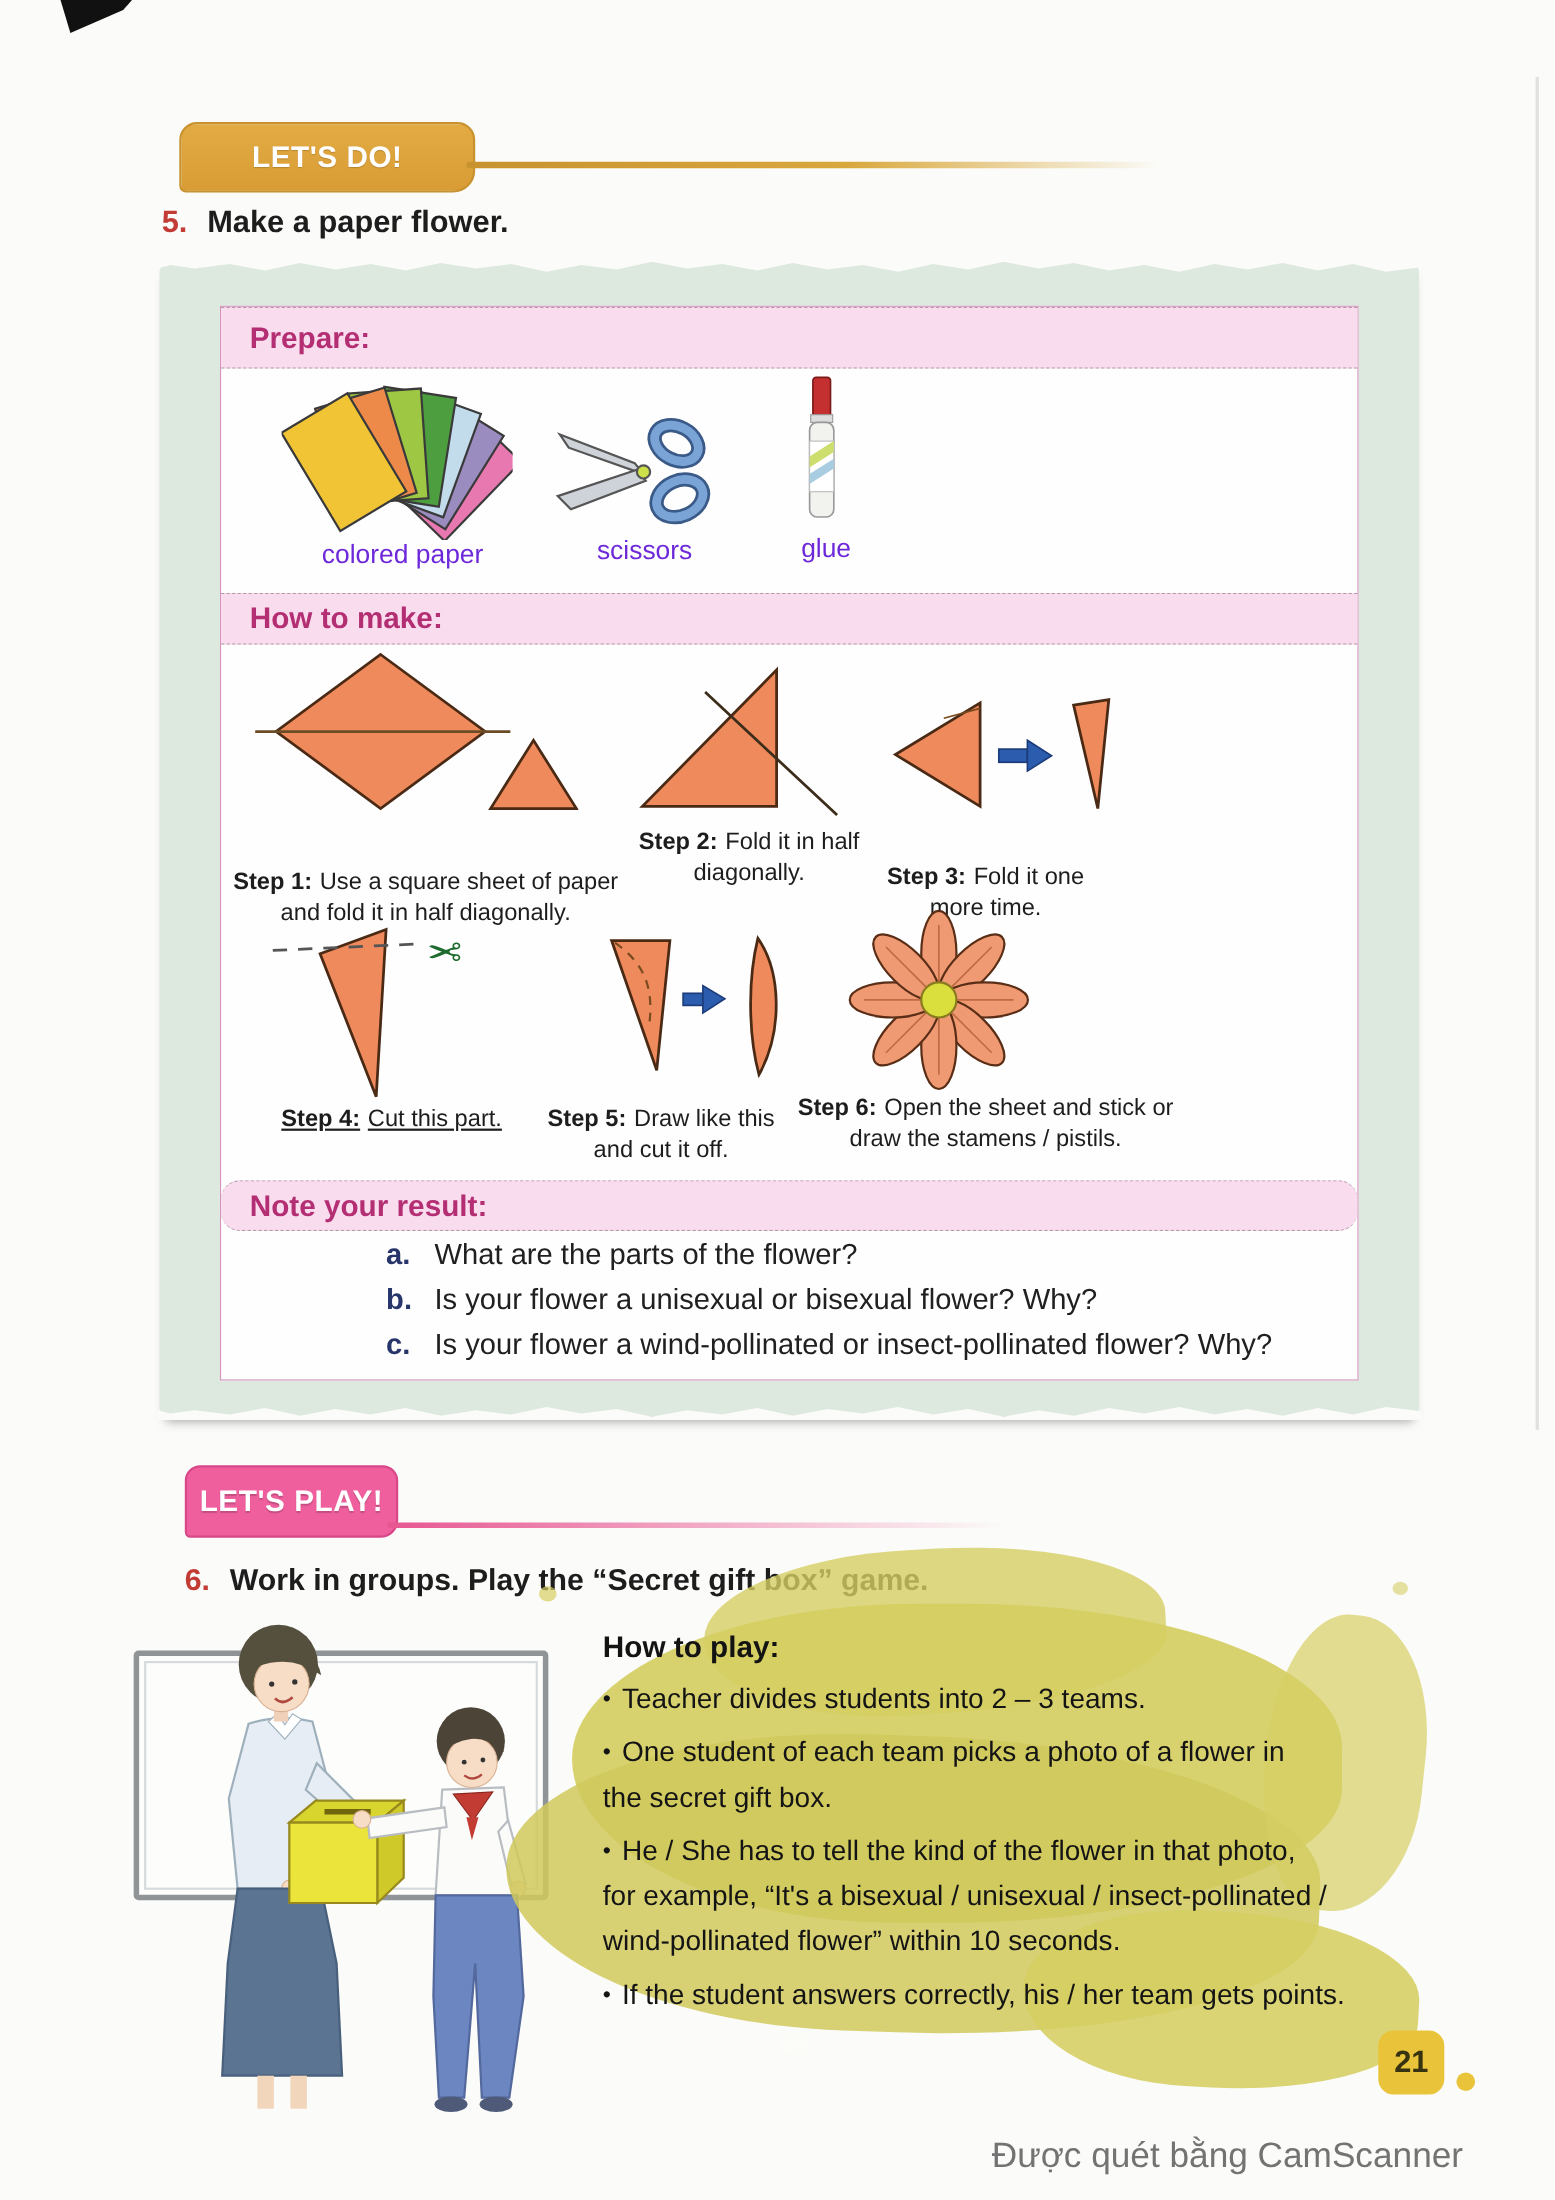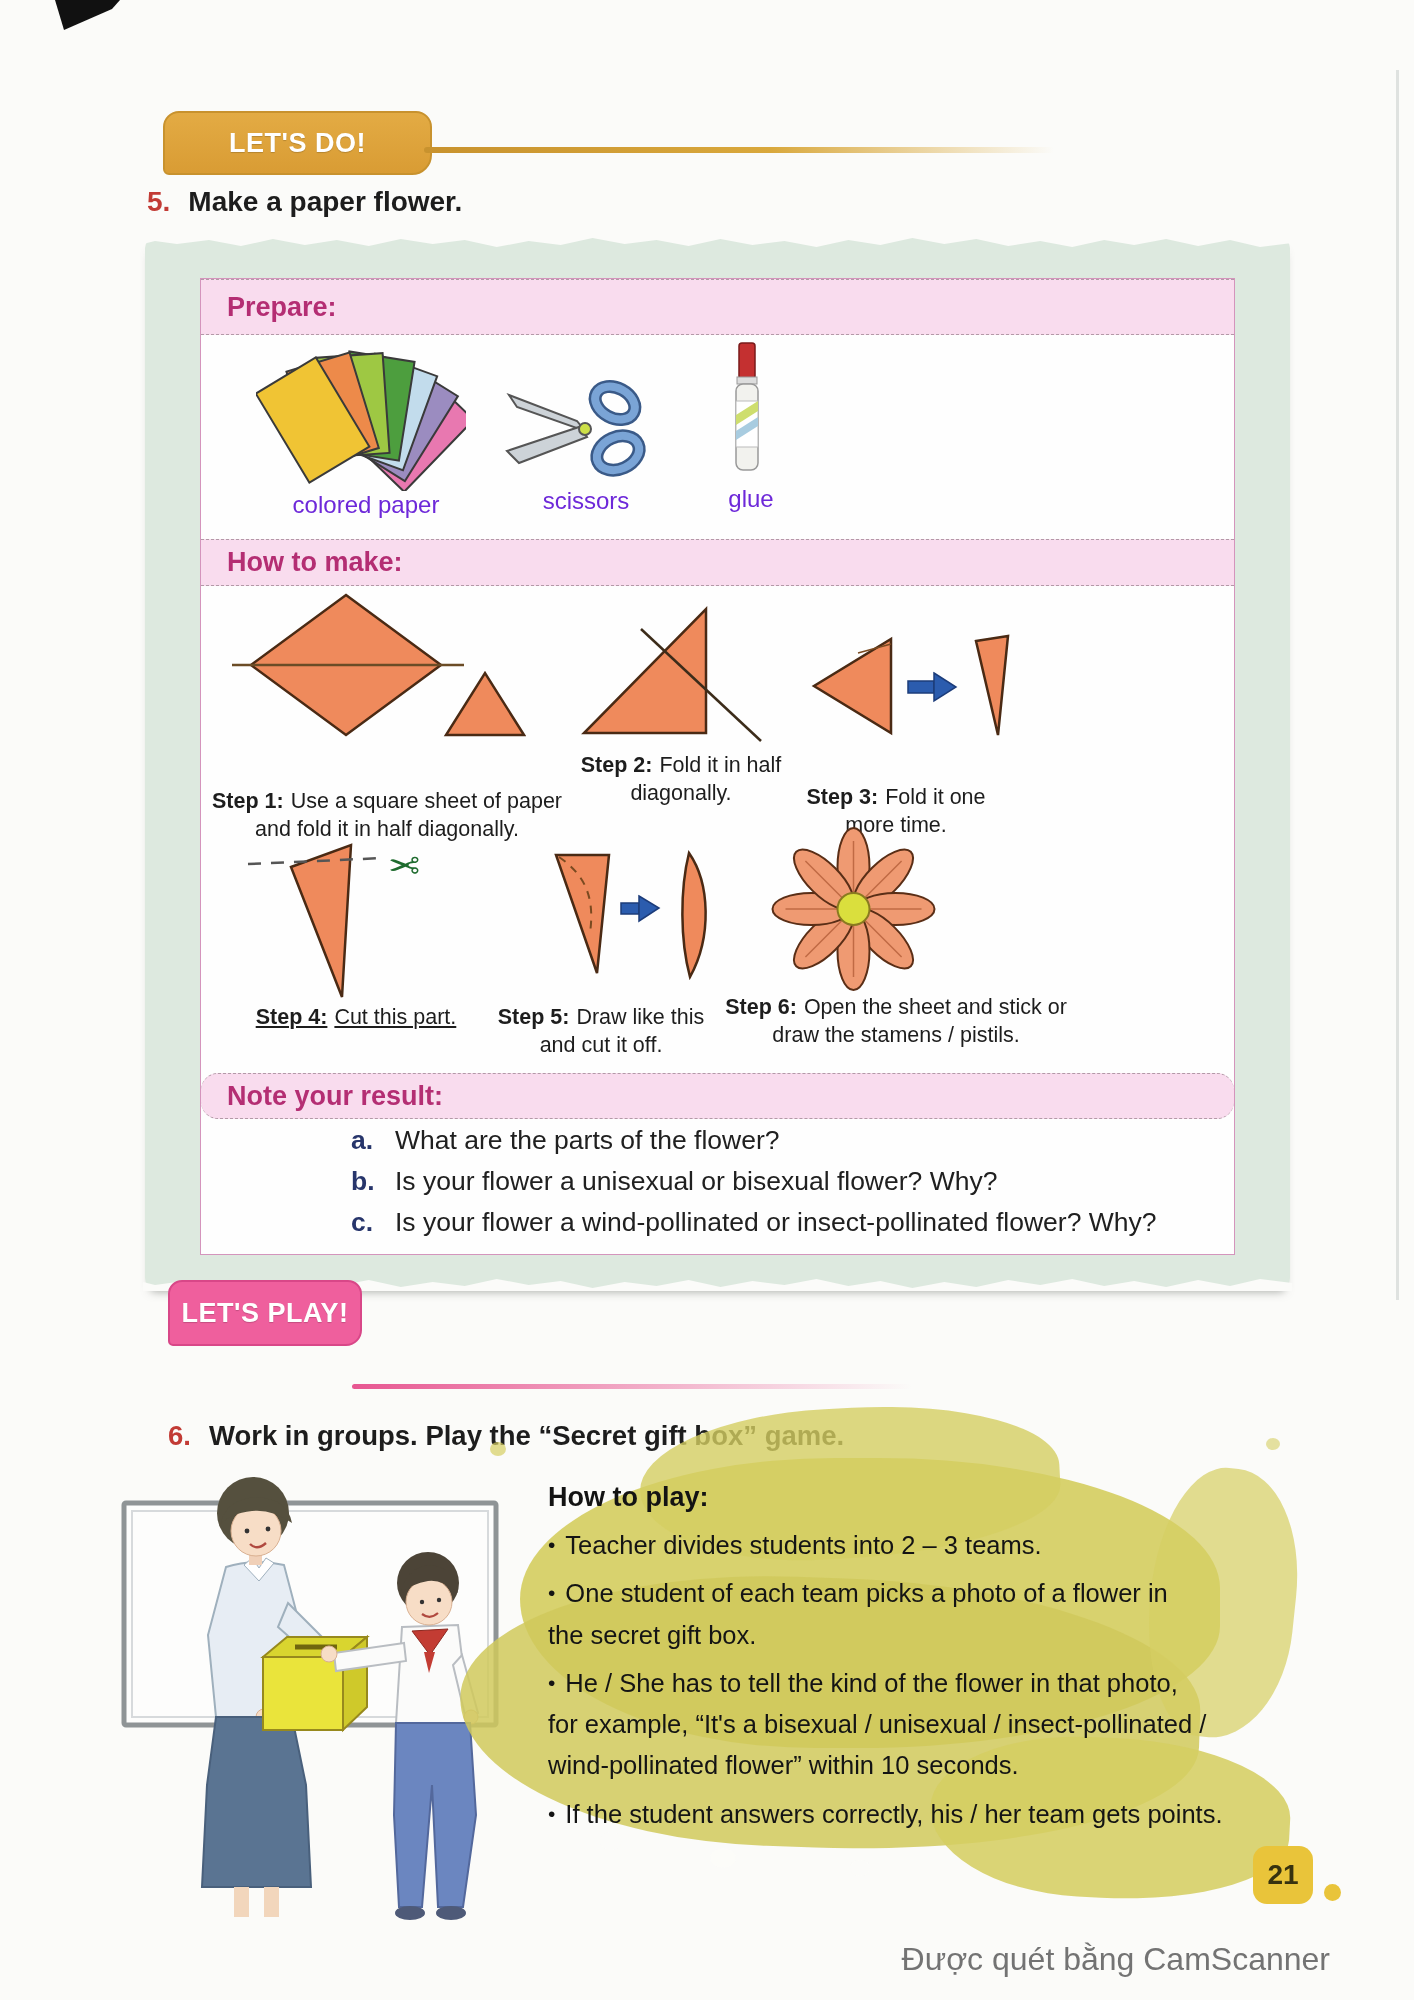--- a/index.html
+++ b/index.html
@@ -8,21 +8,21 @@
   
   .corner-artifact{position:absolute;left:52px;top:0;}
   .page-edge{position:absolute;left:1396px;top:70px;width:3px;height:1230px;background:#cfd4d2;opacity:.65;}
   
   .badge{position:absolute;display:flex;align-items:center;justify-content:center;
          color:#fff;font-weight:bold;font-size:27px;letter-spacing:.5px;
          text-shadow:0 1px 1px rgba(0,0,0,.18);}
   .badge-do{left:163px;top:95px;width:265px;height:60px;
             background:linear-gradient(#e3ab44,#d99c34);border:2px solid #c8922e;
             border-radius:16px 16px 20px 6px;margin-top:16px;}
-  .badge-play{left:168px;top:1280px;width:190px;height:62px;
+  .badge-play{left:168px;top:1332px;width:190px;height:62px;
             background:#ef5f9d;border:2px solid #d84788;border-radius:14px 14px 16px 5px;text-align:center;}
   .line-do{position:absolute;left:424px;top:147px;width:630px;height:6px;
            background:linear-gradient(90deg,#c8922e,#d9a83c 55%,rgba(217,168,60,0));border-radius:3px;}
   .line-play{position:absolute;left:352px;top:1384px;width:560px;height:5px;
            background:linear-gradient(90deg,#e75691,rgba(231,86,145,0));border-radius:3px;}
   
   .act-title{position:absolute;display:flex;font-weight:bold;font-size:28px;color:#1d1d1d;}
   .act-num{color:#c23b35;margin-right:18px;font-weight:bold;}
   
   .frame{position:absolute;left:145px;top:238px;width:1145px;height:1050px;

